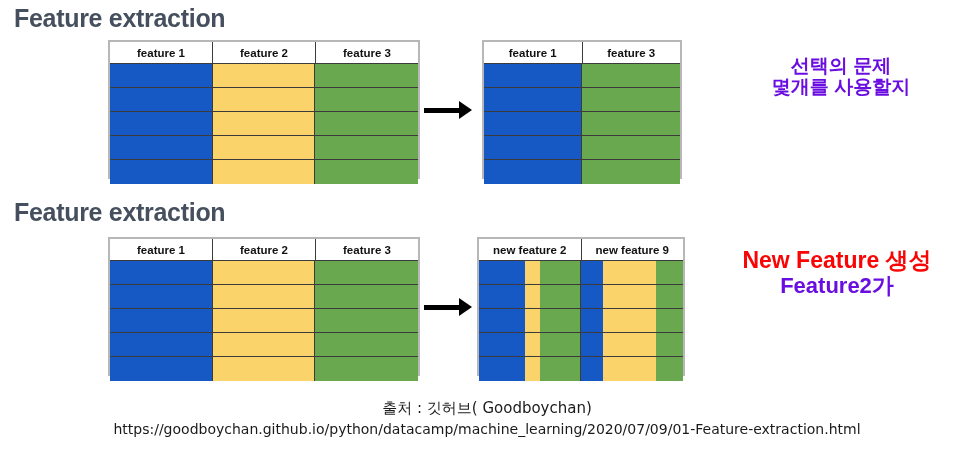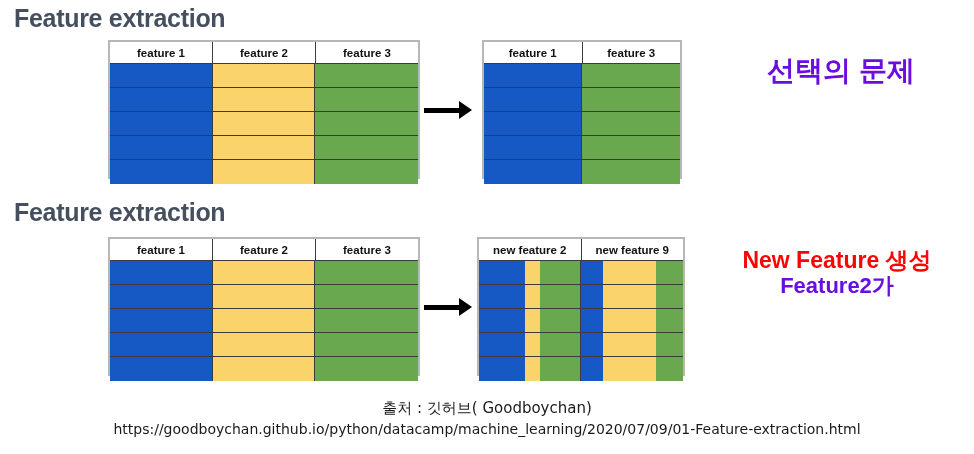--- a/index.html
+++ b/index.html
@@ -92,21 +92,21 @@
   
   .anno {
     position: absolute;
     text-align: center;
     font-weight: bold;
     line-height: 1.12;
     white-space: nowrap;
   }
   .anno-purple { color: #6A0DE0; }
   .anno-red    { color: #FA0505; }
-  #anno-1 { left: 712px; top: 55px;  width: 258px; font-size: 28px; }
+  #anno-1 { left: 712px; top: 55px;  width: 258px; font-size: 19px; }
   #anno-2 { left: 702px; top: 248px; width: 270px; font-size: 22px; }
   #anno-2 .ln-red { font-size: 23px; }
 
   
   .caption {
     position: absolute;
     left: 0;
     width: 974px;
     text-align: center;
     color: #1a1a1a;
@@ -186,20 +186,21 @@
     </div>
     <div class="tbl-row" style="height:24px;">
       <div class="cell seg-blue divider-v" style="width:50%"></div>
       <div class="cell seg-green" style="width:50%"></div>
     </div>
   </div>
 </div>
 
 <div class="anno anno-purple" id="anno-1">
   <div>선택의 문제</div>
+  <div>몇개를 사용할지</div>
 </div>
 
 <div class="section-title" id="title-extraction">Feature extraction</div>
 
 <div class="tbl" id="tbl-ext-src" style="left:108px; top:237px; width:312px; height:139px;">
   <div class="tbl-head">
     <div class="hcell">feature 1</div>
     <div class="hcell">feature 2</div>
     <div class="hcell">feature 3</div>
   </div>

